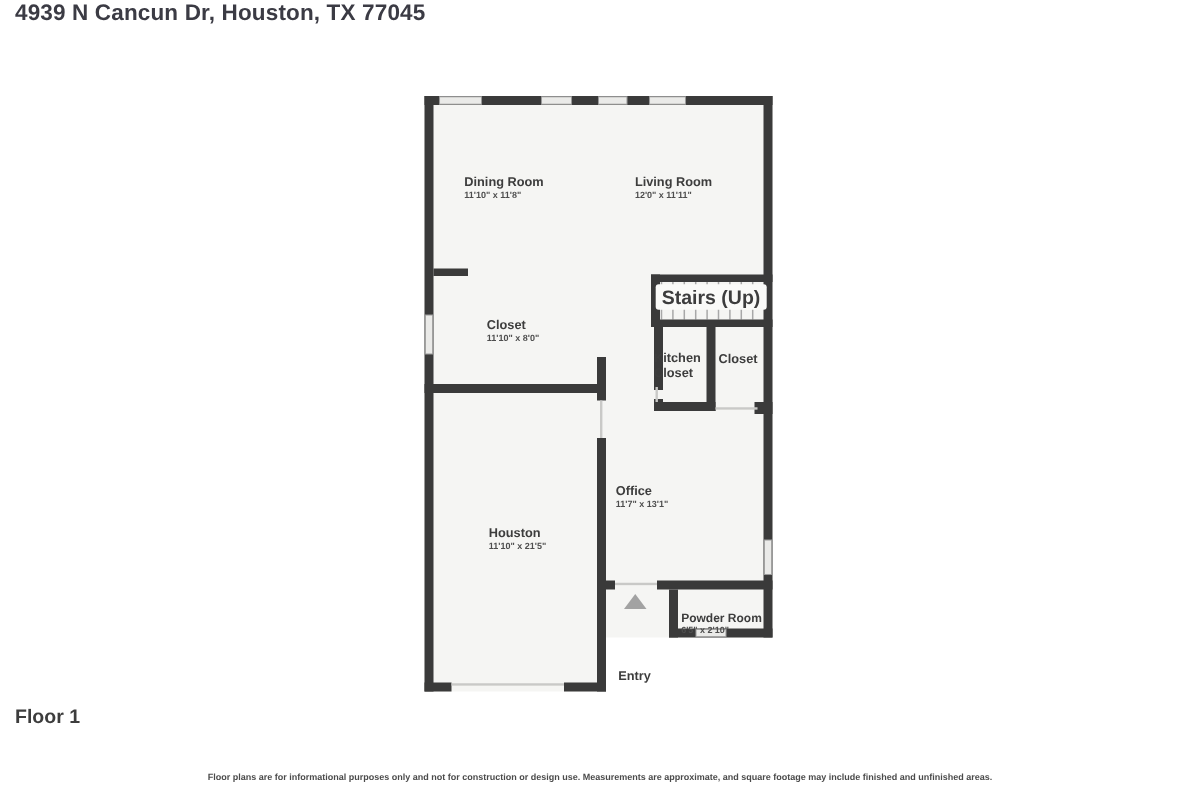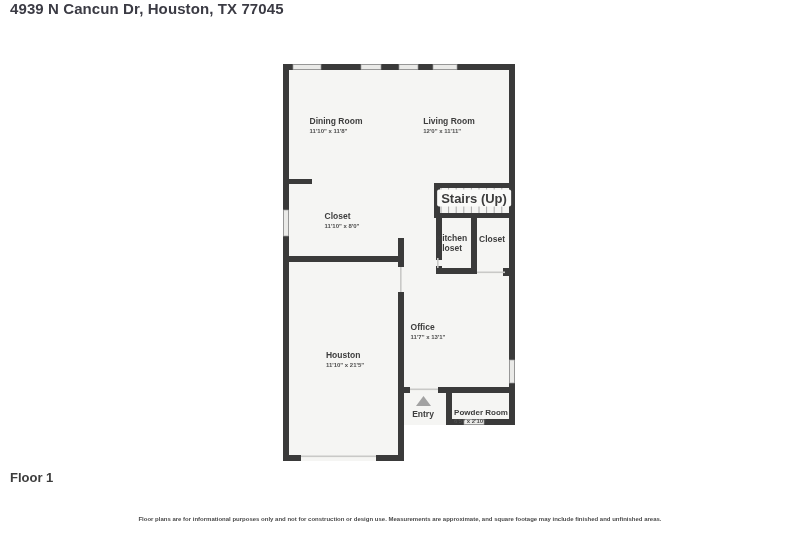--- a/index.html
+++ b/index.html
@@ -27,21 +27,21 @@
   .room-name { display:block; font-size:8.5px; font-weight:700; line-height:1.15; }
   .room-dims { display:block; font-size:6px; font-weight:600; color:#4e4e4e; line-height:1.2; margin-top:1px; }
   .wrap2 { white-space:normal; width:40px; }
   .stairs-label {
     position:absolute; transform:translate(-50%,-50%);
     background:#fafaf8; padding:1px 4px; border-radius:2px;
     font-size:13px; font-weight:700; color:#3d3d3d; white-space:nowrap;
   }
   .entry-label {
     position:absolute; transform:translate(-50%,-50%);
-    font-size:8.5px; font-weight:700; color:#3d3d3d;
+    font-size:8.5px; font-weight:700; color:#3d3d3d;margin-top:36px;
   }
 </style>
 </head>
 <body>
 
 <div class="page">
 
   <svg class="plan-svg" width="800" height="533" viewBox="0 0 800 533">
 
     <g>

